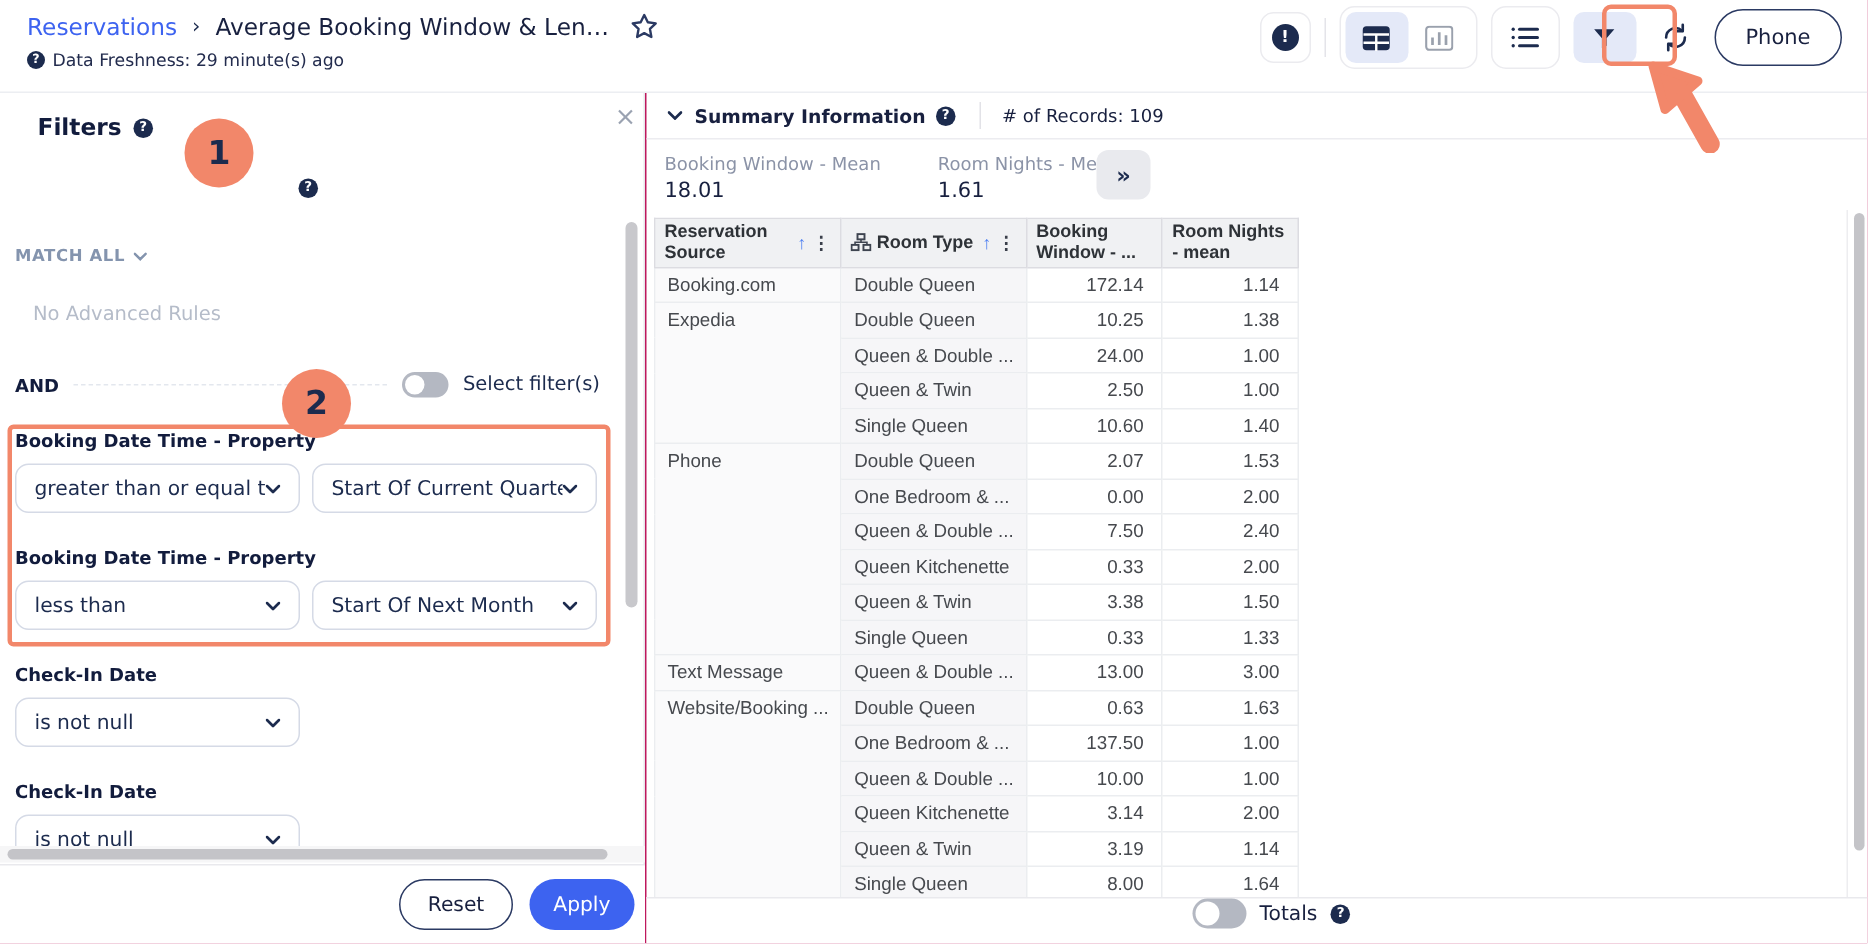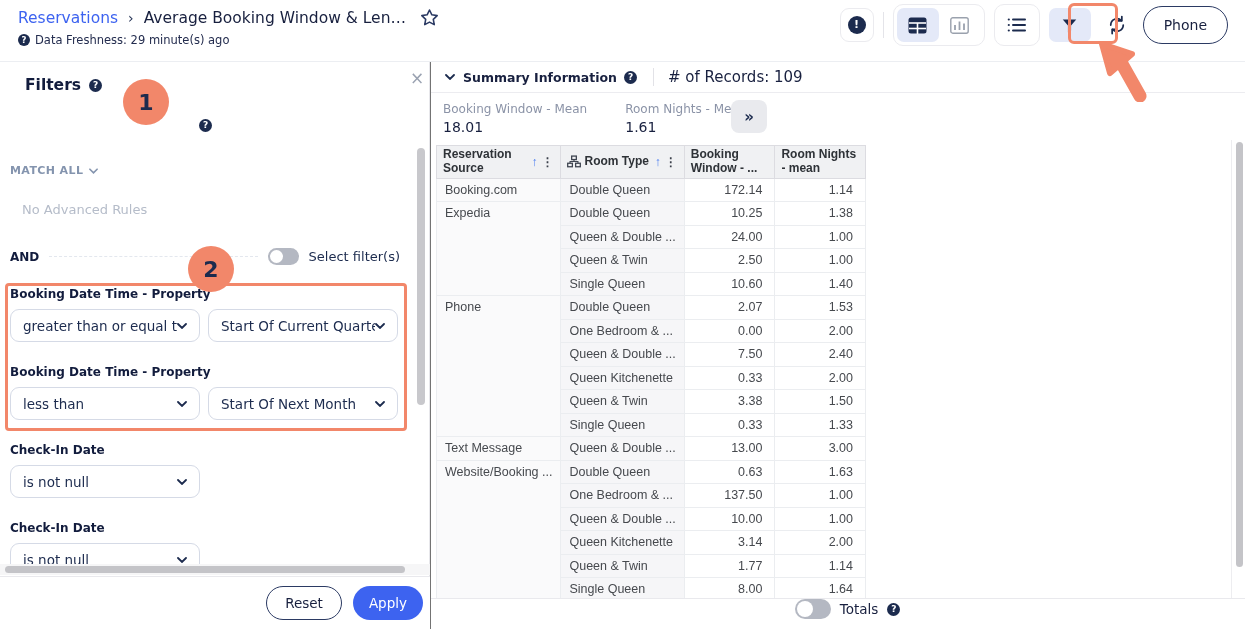--- a/index.html
+++ b/index.html
@@ -1,19 +1,19 @@
 <!DOCTYPE html>
 <html><head>
 <meta charset="utf-8">
 <style>
   * { margin:0; padding:0; box-sizing:border-box; }
   html,body { background:#fff; }
   #app {
     position:relative; width:1245px; height:629px; overflow:hidden;
-    font-family:"DejaVu Sans", sans-serif; color:#1c2b4e; background:#737373;padding-left:24px;
+    font-family:"DejaVu Sans", sans-serif; color:#1c2b4e; background:#be185d;padding-left:24px;
   }
   
   #top-header { position:absolute; left:0; top:0; width:1245px; height:62px; border-bottom:1px solid #eceef2; background:#fff; }
   .crumb-row { position:absolute; left:18px; top:8px; display:flex; align-items:center; gap:10px; font-size:15.5px; }
   .crumb-link { color:#3d63f0; cursor:pointer; }
   .crumb-sep { color:#1c2b4e; font-size:14px; }
   .page-title { color:#18203f; }
   .star { margin-left:4px; display:inline-flex; }
   .freshness { position:absolute; left:18px; top:33px; display:flex; align-items:center; gap:5px; font-size:11.5px; color:#232c4e; }
   .qicon { display:inline-block; width:13px; height:13px; background:#1c2b4e; color:#fff; border-radius:50%;
@@ -68,21 +68,21 @@
   .reset-btn { height:34px; padding:0 18px; border:1.5px solid #2b3a63; border-radius:18px; background:#fff; color:#18203f;
                font-size:13.5px; font-family:inherit; cursor:pointer; }
   .apply-btn { height:34px; padding:0 16px; border:none; border-radius:18px; background:#3d63f0; color:#fff;
                font-size:13.5px; font-family:inherit; cursor:pointer; }
   
   #right-panel { position:absolute; left:431px; top:62px; width:814px; height:567px; background:#fff; }
   .summary-bar { position:absolute; left:0; top:0; width:814px; height:31px; border-bottom:1px solid #ececf0;
                  display:flex; align-items:center; padding-left:14px; }
   .summary-title { font-size:12.5px; font-weight:bold; color:#18203f; margin:0 7px 0 8px; }
   .sum-divider { width:1px; height:18px; background:#e2e2e7; margin:0 14px 0 16px; }
-  .records { font-size:15px; color:#18203f; }
+  .records { font-size:12px; color:#18203f; }
   #metrics { position:absolute; left:12px; top:40px; display:flex; gap:38px; }
   .metric .mlabel { font-size:12px; color:#8b93a7; margin-bottom:3px; }
   .metric .mvalue { font-size:14px; color:#18203f; }
   .expand-btn { position:absolute; left:300px; top:38px; width:36px; height:33px; background:#e9eaee; border-radius:8px;
                 font-size:15px; font-weight:bold; color:#1c2b4e; display:flex; align-items:center; justify-content:center; cursor:pointer; }
   
   #tbl-wrap { position:absolute; left:5px; top:83px; width:430px; height:453px; overflow:hidden; }
   table { border-collapse:collapse; table-layout:fixed; font-family:"Liberation Sans", sans-serif; }
   th { background:#f0f1f3; border:1px solid #dcdce1; font-size:12px; color:#2e3237; text-align:left; font-weight:bold;
        height:30px; padding:2px 6px; vertical-align:middle; }
@@ -430,21 +430,21 @@
               <td class="num">10.00</td>
               <td class="num">1.00</td>
             </tr>
             <tr>
               <td class="typ">Queen Kitchenette</td>
               <td class="num">3.14</td>
               <td class="num">2.00</td>
             </tr>
             <tr>
               <td class="typ">Queen &amp; Twin</td>
-              <td class="num">1.77</td>
+              <td class="num">3.19</td>
               <td class="num">1.14</td>
             </tr>
             <tr>
               <td class="typ">Single Queen</td>
               <td class="num">8.00</td>
               <td class="num">1.64</td>
             </tr>
           </tbody>
       </table>
     </div>

